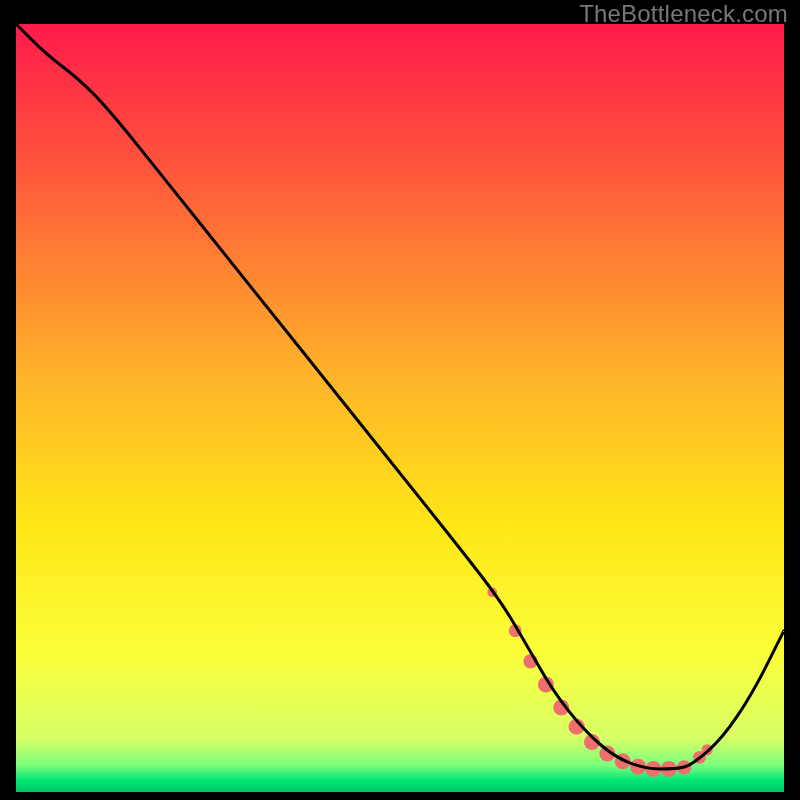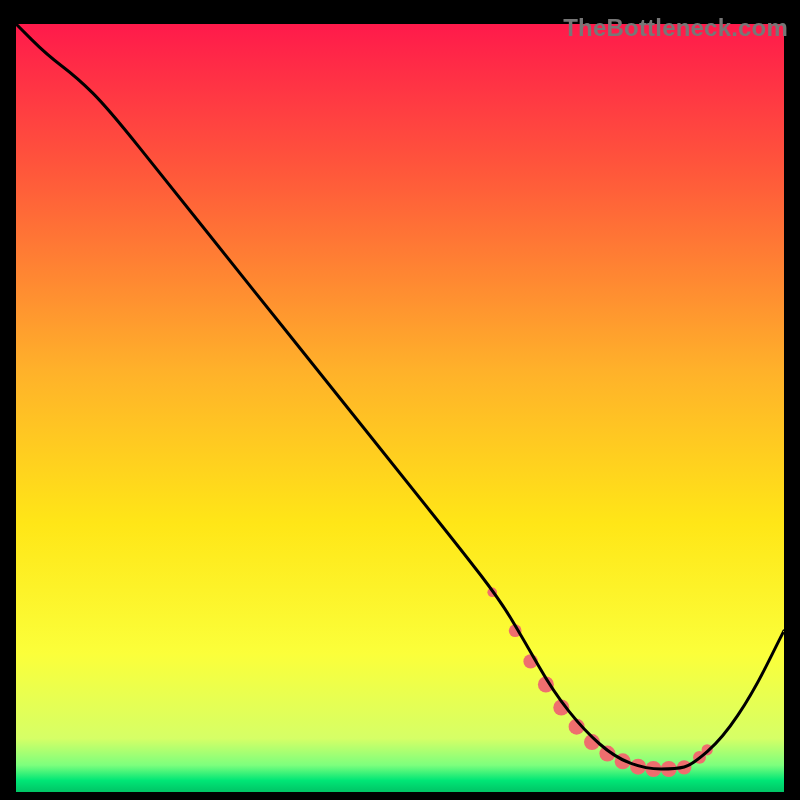--- a/index.html
+++ b/index.html
@@ -21,25 +21,25 @@
   }
   .plot {
     position: absolute;
     left: 0;
     top: 0;
     width: 768px;
     height: 768px;
   }
   .watermark {
     position: absolute;
-    top: 14px;
+    top: 0;
     right: 12px;
     color: #777;
     font-size: 24px;
-    font-weight: 700;
+    font-weight: 400;
     letter-spacing: 0.2px;
     user-select: none;
   }
   svg { display: block; }
 </style>
 </head>
 <body>
 
 <div class="frame">
   <svg class="plot" viewBox="0 0 768 768">

